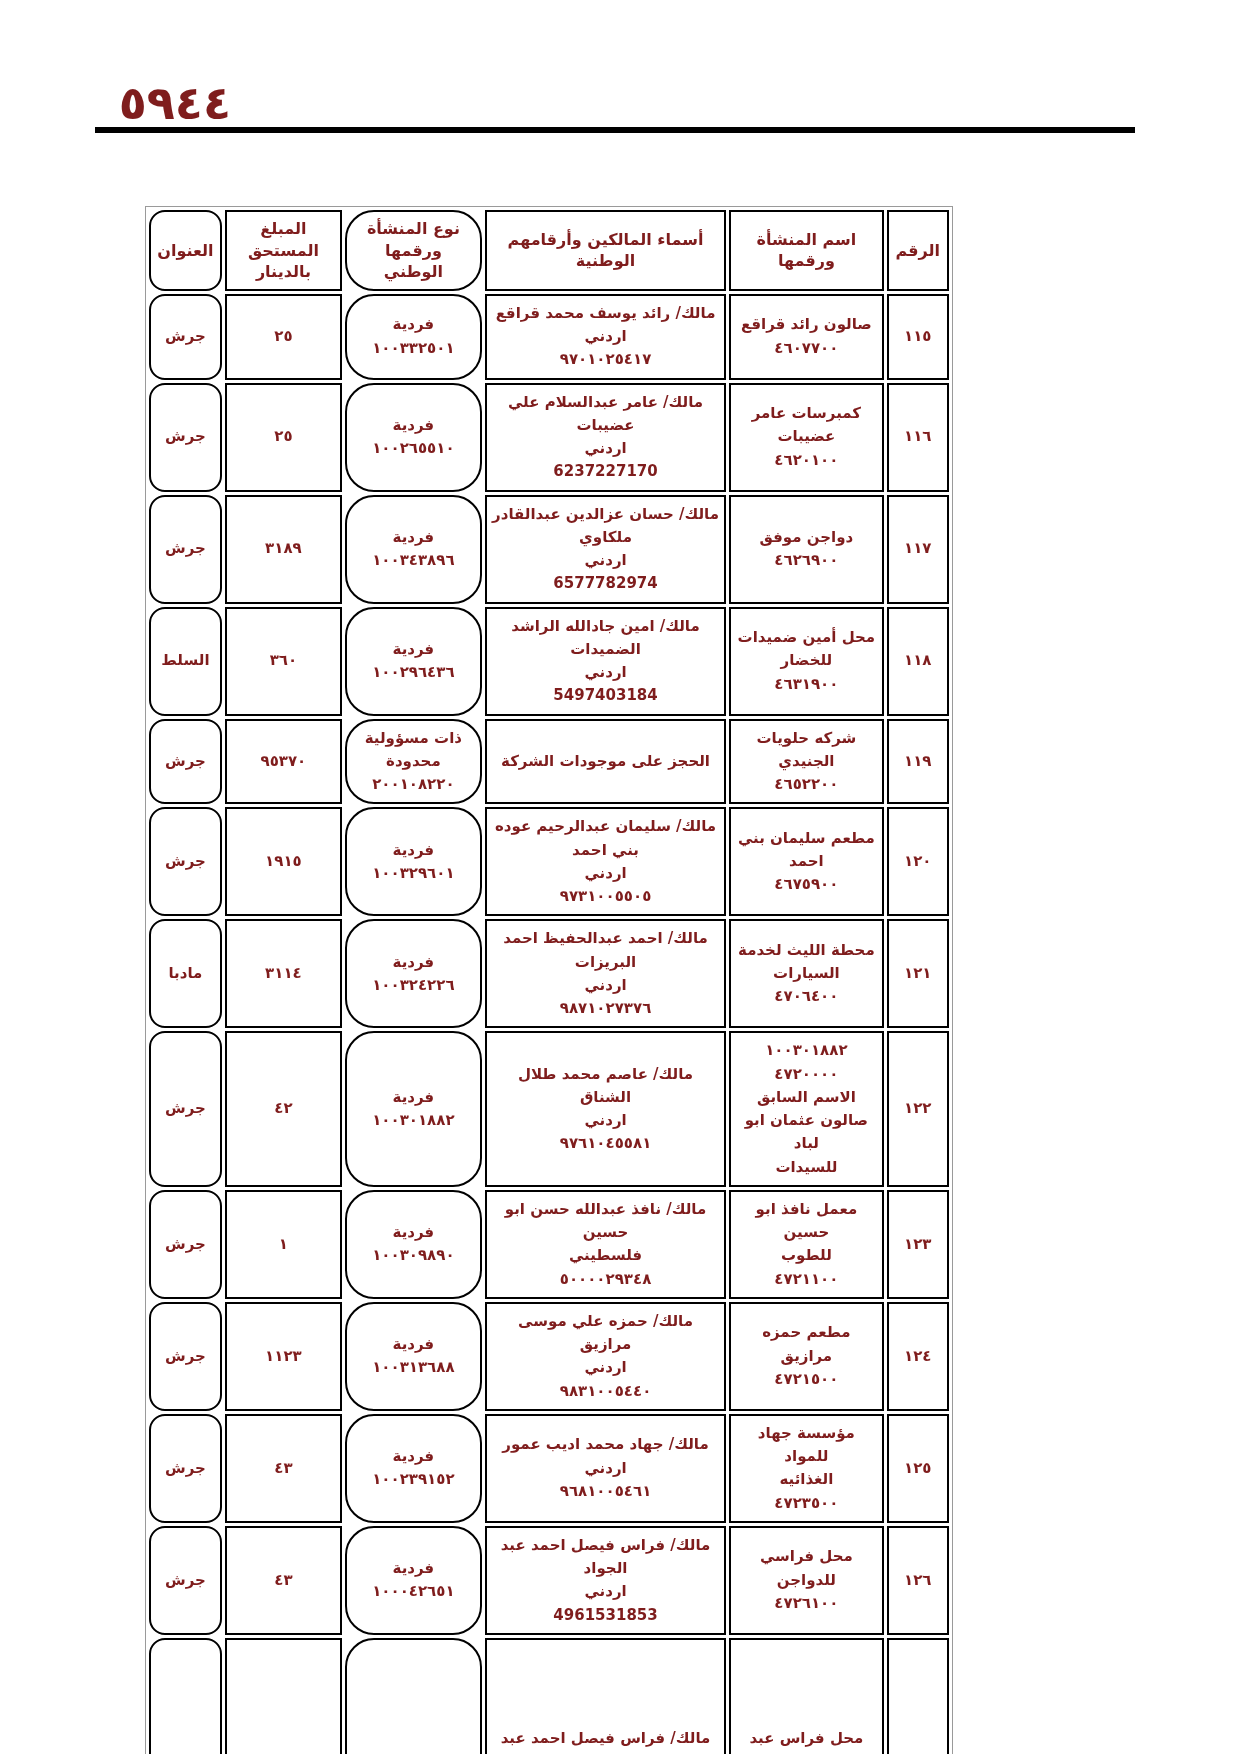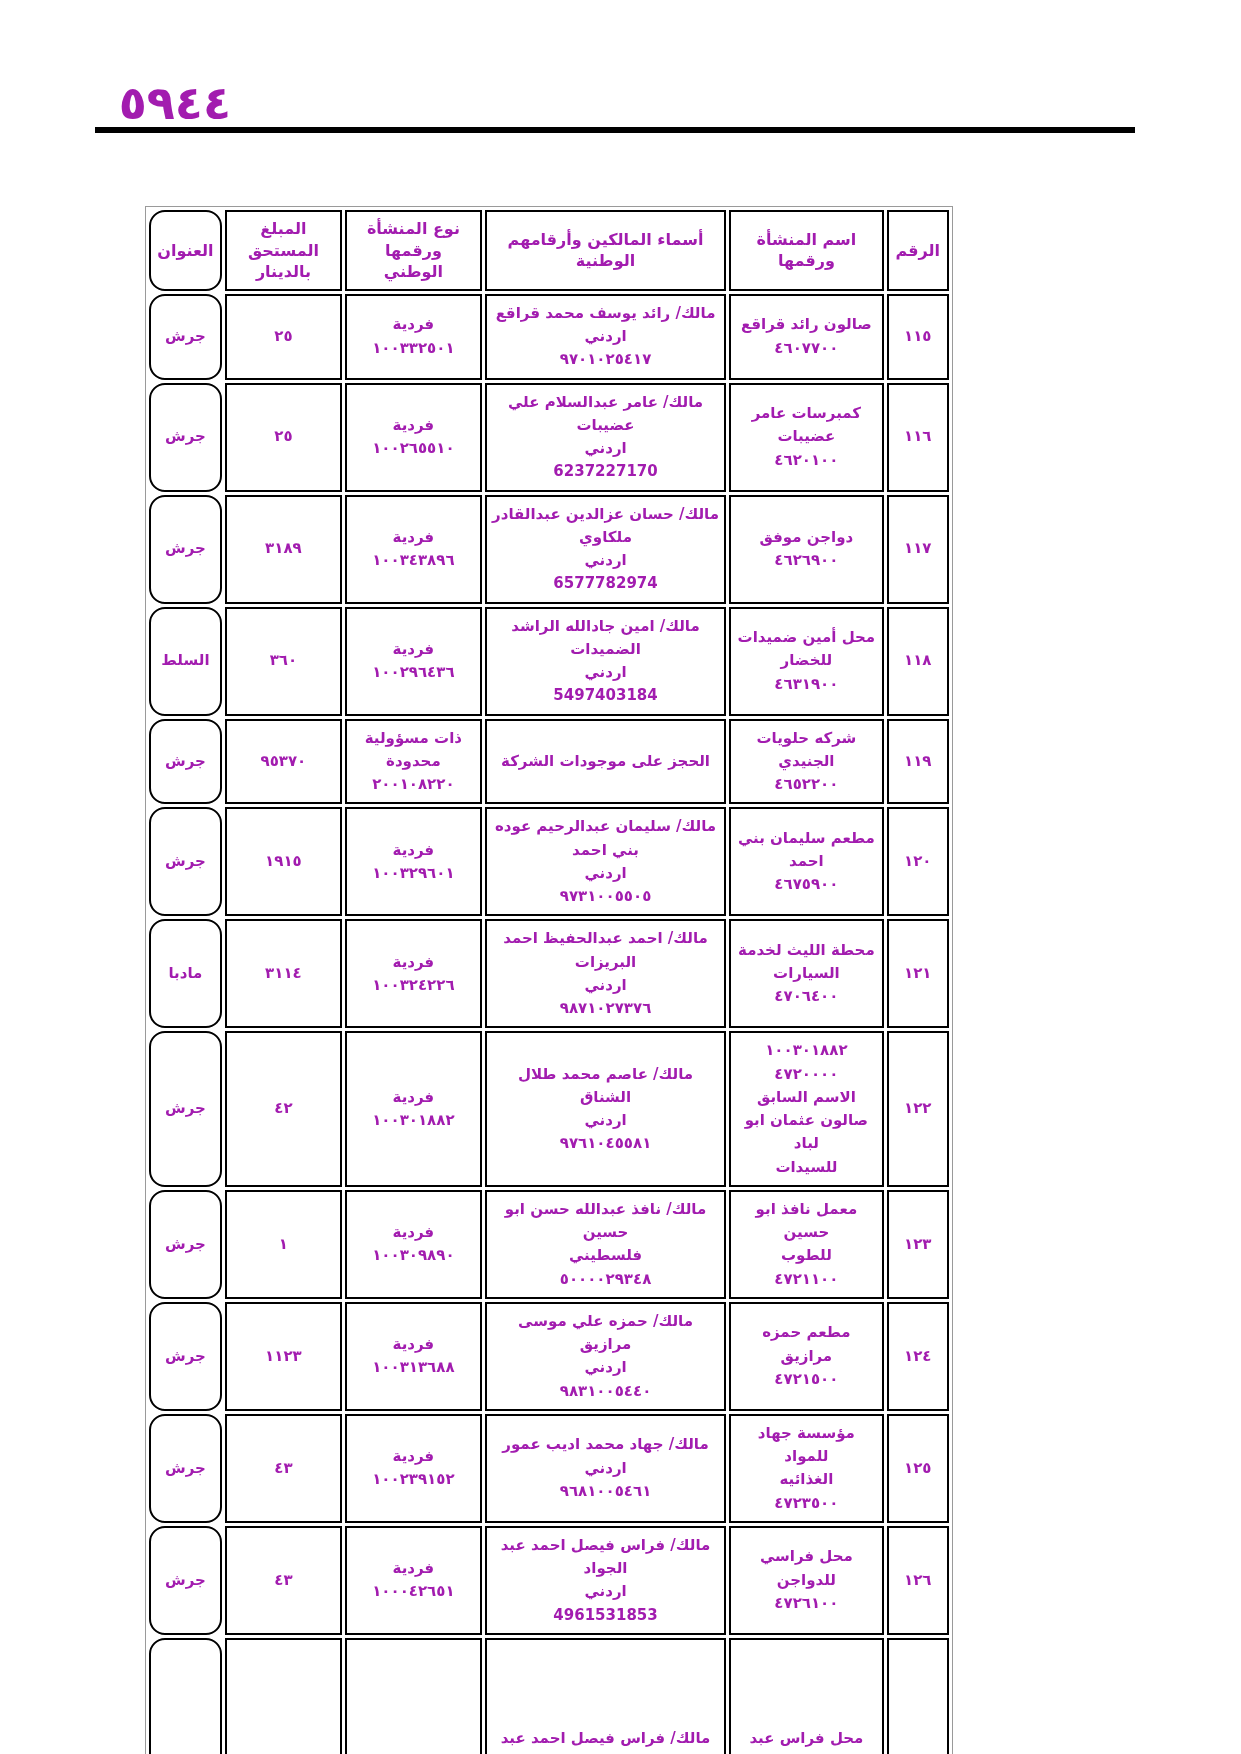--- a/index.html
+++ b/index.html
@@ -7,21 +7,21 @@
     padding: 0;
     background: #ffffff;
   }
   .page {
     position: relative;
     width: 1241px;
     height: 1754px;
     background: #ffffff;
     font-family: "DejaVu Sans", sans-serif;
     font-weight: bold;
-    color: #a21caf;
+    color: #7f1d1d;
     overflow: hidden;
   }
   
   .page-number {
     position: absolute;
     top: 76px;
     right: 1010px;
     font-size: 46px;
     font-weight: bold;
     letter-spacing: 2px;
@@ -78,21 +78,21 @@
     line-height: 1.35;
   }
   .records-table td {
     font-size: 15px;
     line-height: 1.55;
   }
   
   .col-num     { width: 52px;  }
   .col-name    { width: 158px; }
   .col-owners  { width: 262px; margin-top: 44px; }
-  .col-type    { width: 136px; }
+  .col-type    { width: 136px; border-radius: 29px; }
   .col-amount  { width: 114px; }
   .col-address { width: 62px; border-radius: 16px;  }
 
   .records-table tbody tr:last-child td {
     height: 256px;
   }
 </style>
 </head>
 <body>
 

